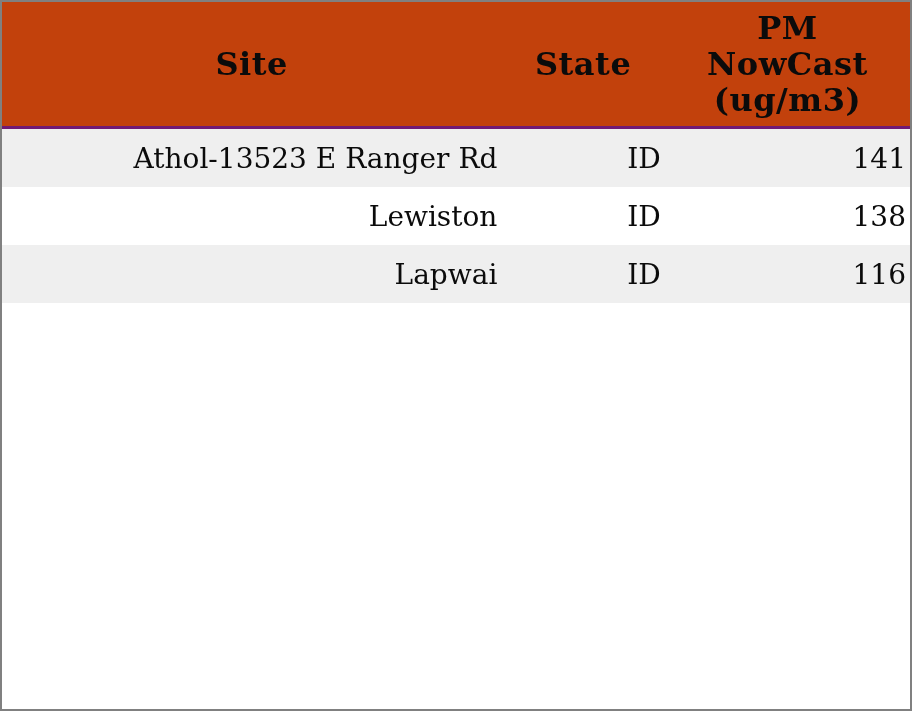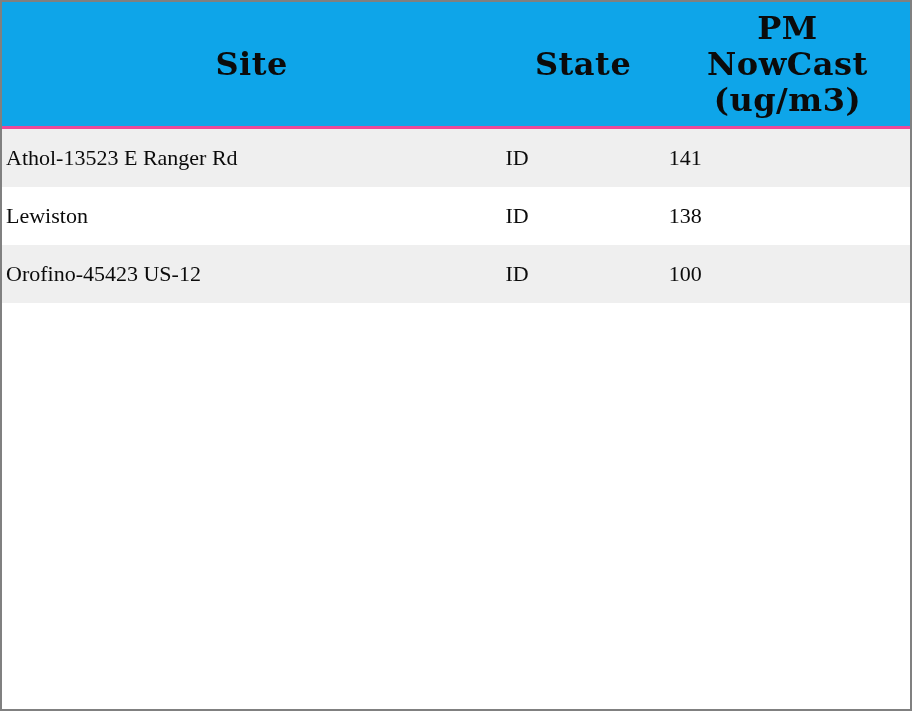--- a/index.html
+++ b/index.html
@@ -21,40 +21,39 @@
     width: 100%;
     border-collapse: collapse;
     table-layout: fixed;
   }
   col.col-site  { width: 55%; }
   col.col-state { width: 18%; }
   col.col-pm    { width: 27%; }
 
   thead th {
     height: 124px;
-    background: #0ea5e9;
-    border-bottom: 3px solid #ec4899;
+    background: #c2410c;
+    border-bottom: 3px solid #701a75;
     font-weight: bold;
     font-size: 32px;
     line-height: 36px;
     text-align: center;
     vertical-align: middle;
     padding: 0;
     white-space: pre-line;
     letter-spacing: 0.5px;
   }
   tbody td {
     height: 58px;
-    font-size: 22px;
-    text-align: left;
+    font-size: 28px;
+    text-align: right;
     vertical-align: middle;
     padding: 0 4px;
     overflow: hidden;
     white-space: nowrap;
-    font-family: Liberation Serif, serif;
   }
   tbody tr:nth-child(odd)  td { background: #efefef; }
   tbody tr:nth-child(even) td { background: #ffffff; }
 </style>
 </head>
 <body>
 
 <div class="table-widget">
   <table class="pm-table">
     <colgroup>
@@ -76,19 +75,19 @@
     <td>Athol-13523 E Ranger Rd</td>
     <td>ID</td>
     <td>141</td>
   </tr>
         <tr>
     <td>Lewiston</td>
     <td>ID</td>
     <td>138</td>
   </tr>
         <tr>
-    <td>Orofino-45423 US-12</td>
+    <td>Lapwai</td>
     <td>ID</td>
-    <td>100</td>
+    <td>116</td>
   </tr>
       </tbody>
   </table>
 </div>
 
 </body></html>

